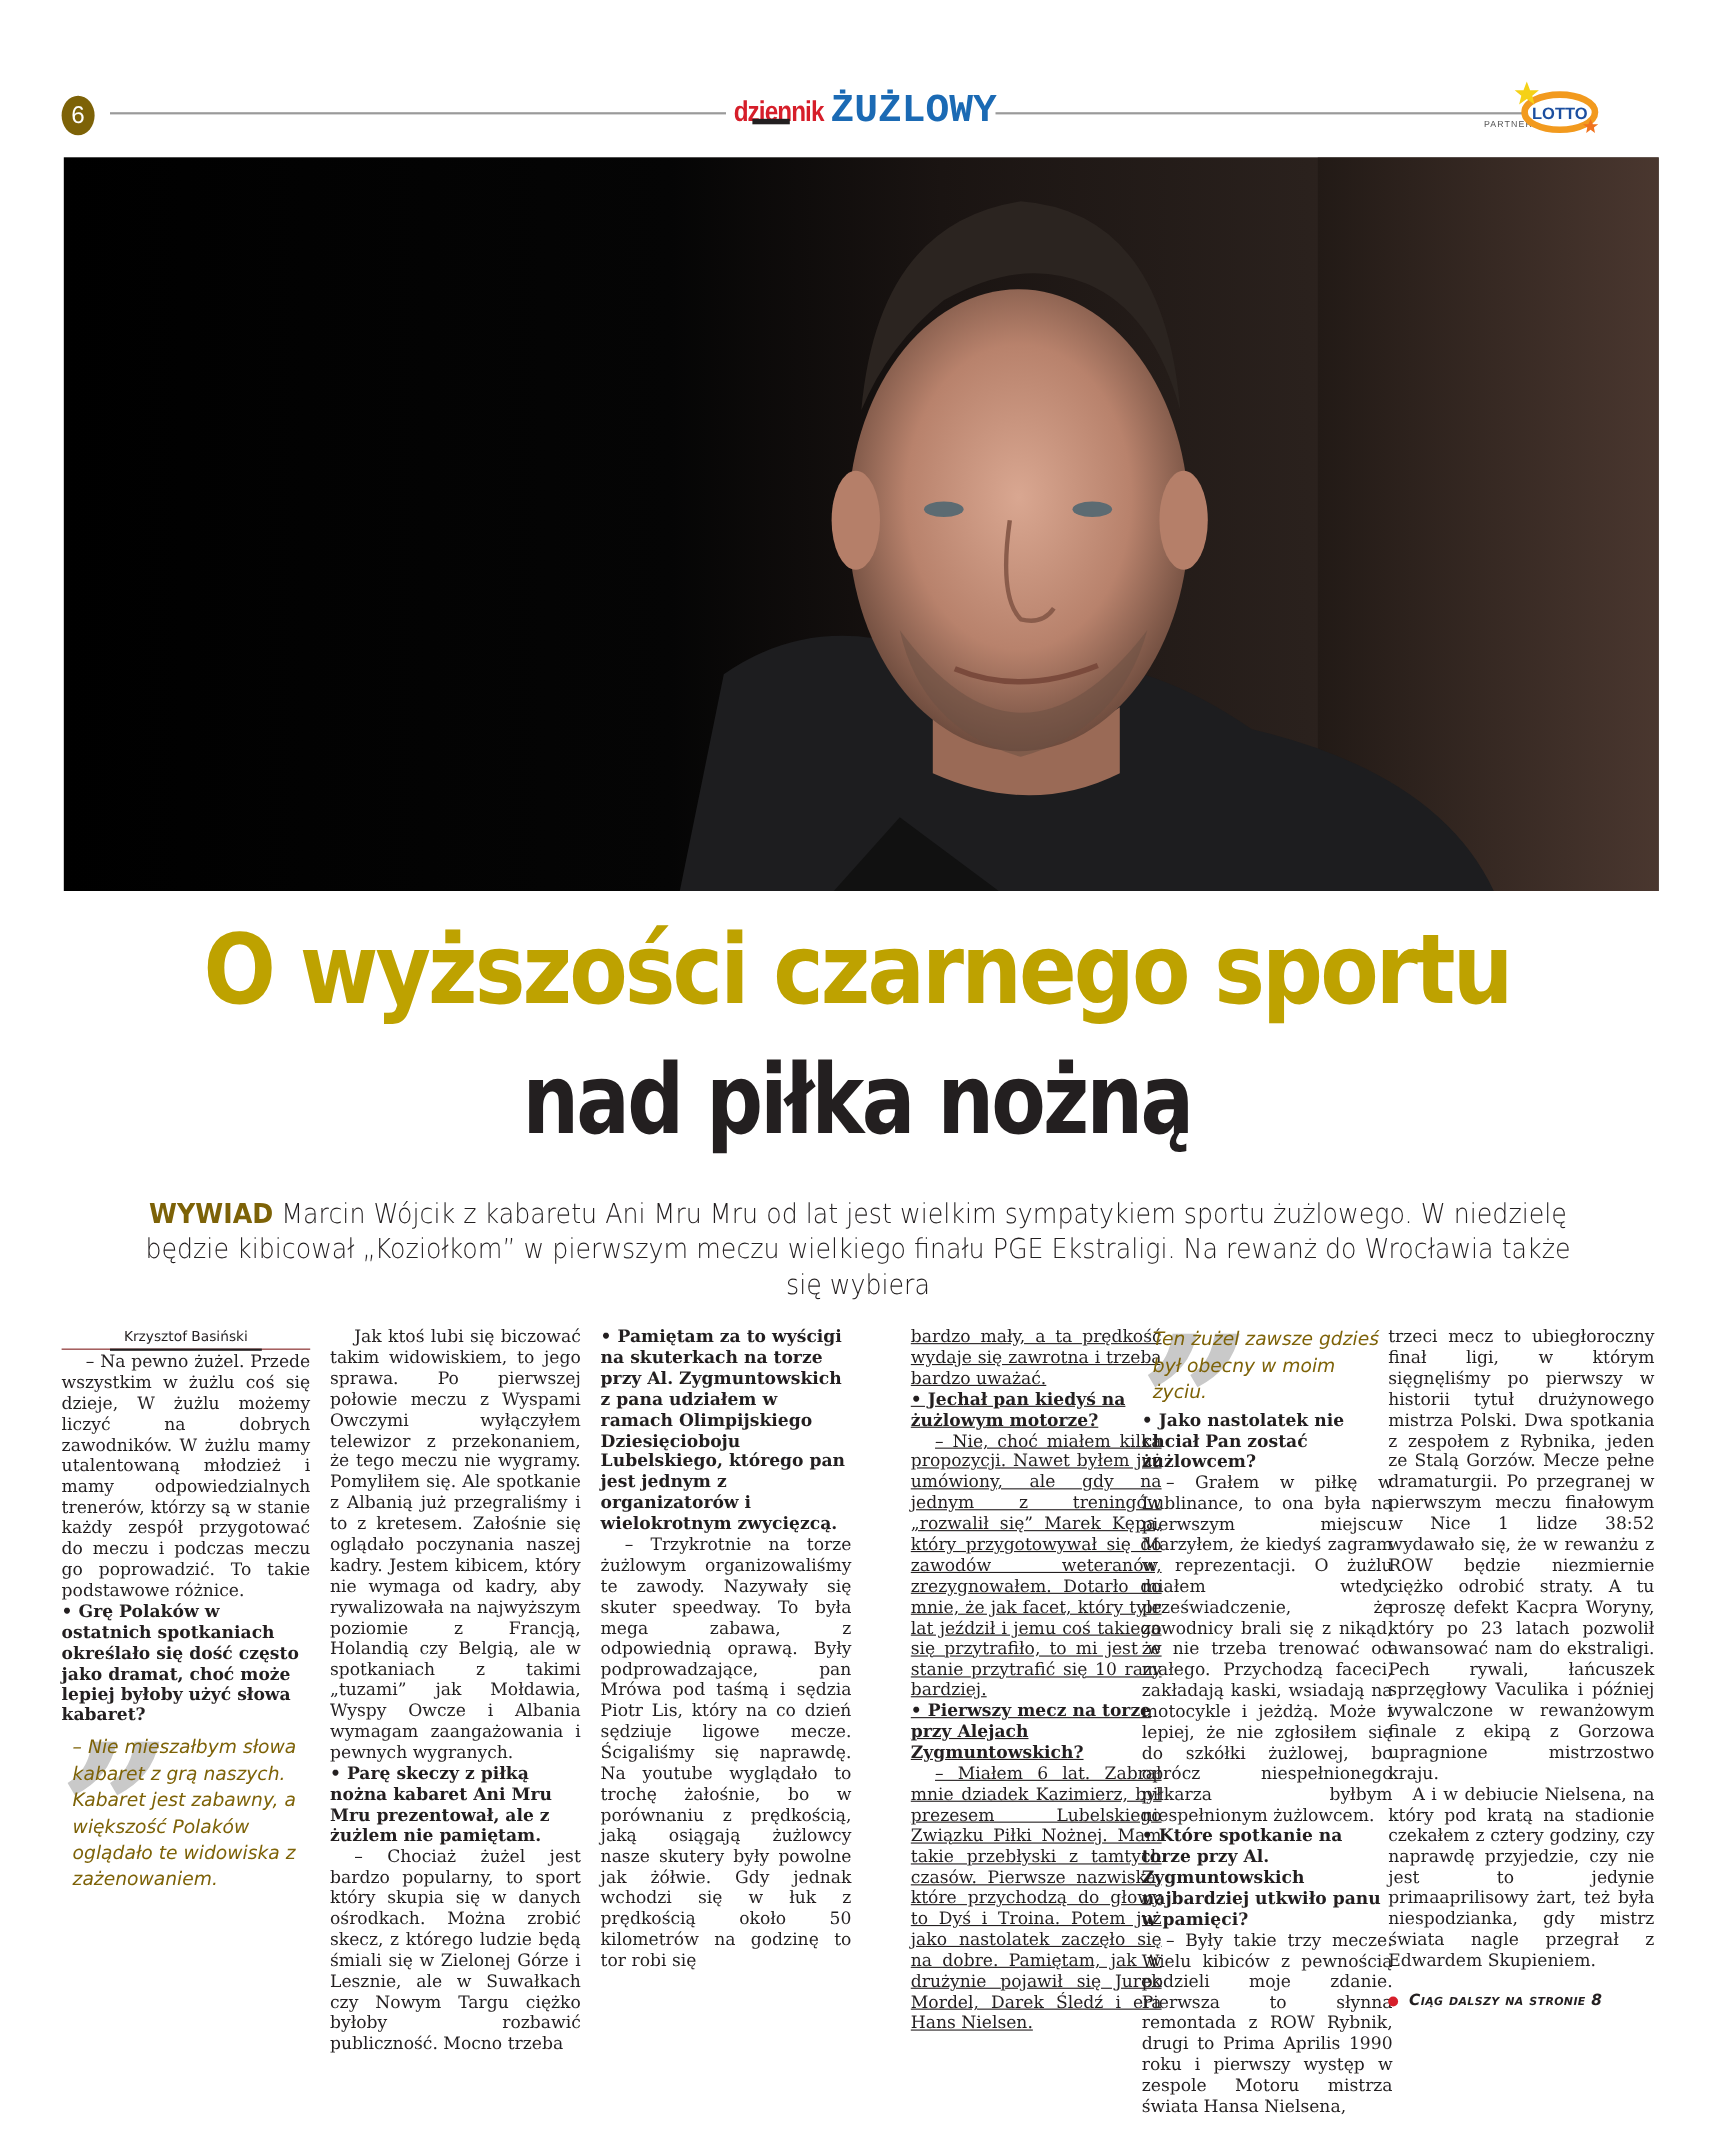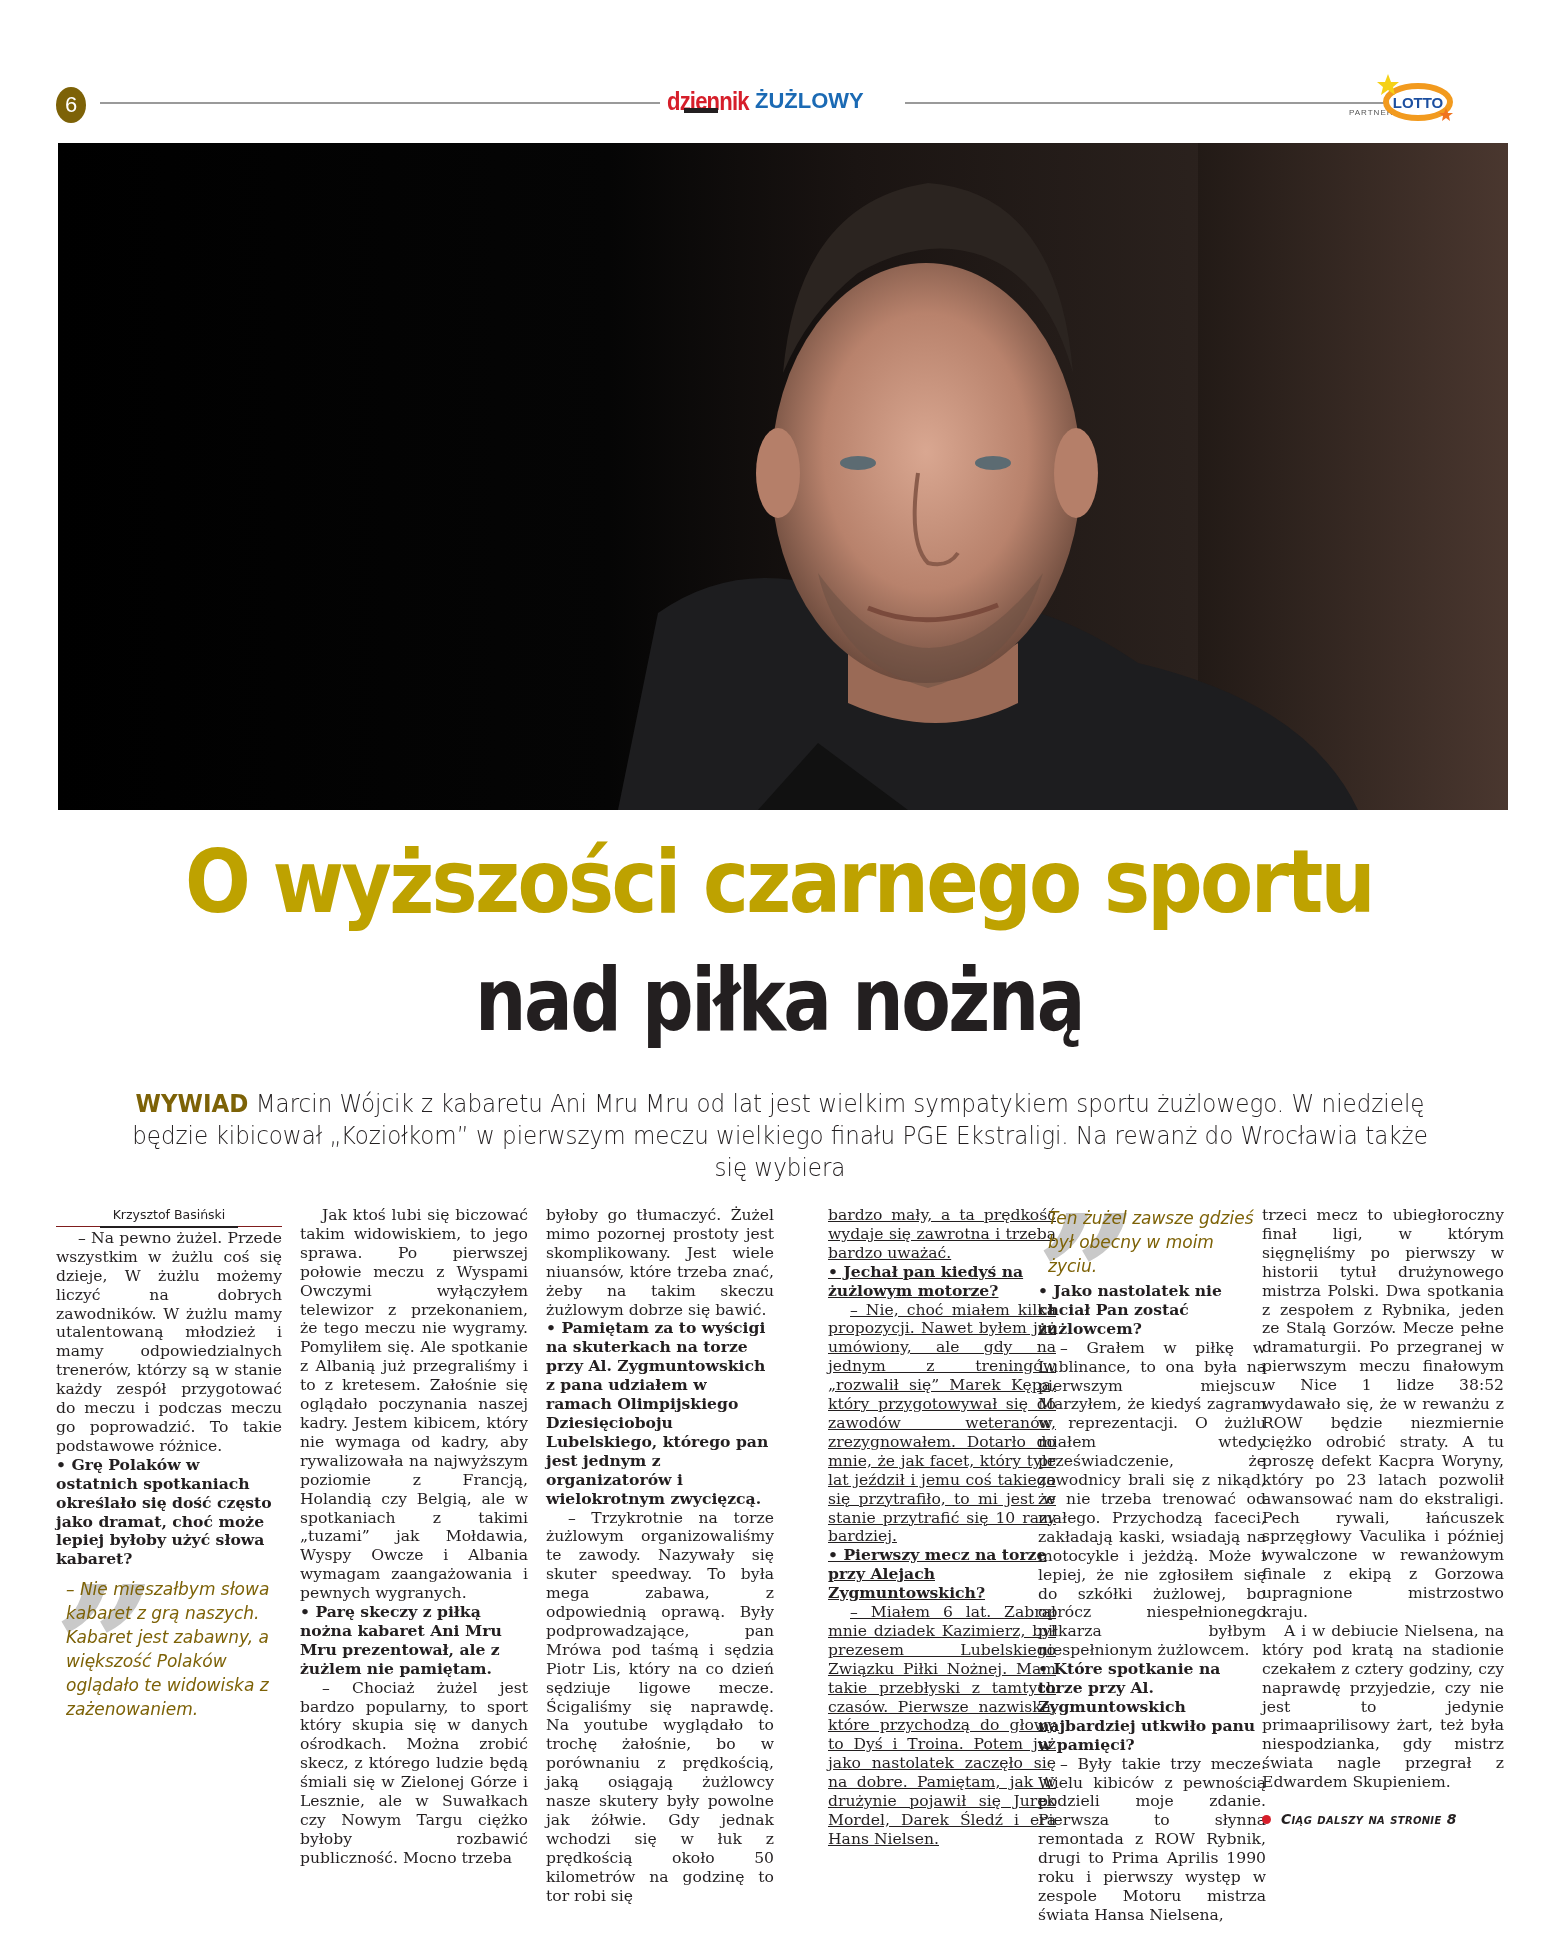--- a/index.html
+++ b/index.html
@@ -17,22 +17,22 @@
   .rule.left { left: 100px; width: 560px; }
   .rule.right { left: 905px; width: 480px; }
   .brand { position: absolute; left: 667px; top: 86px; height: 34px; display: flex; align-items: flex-start; gap: 6px; }
   .brand-dziennik {
     font-family: "Liberation Sans", sans-serif; font-weight: bold; color: #d61e2a;
     font-size: 26px; letter-spacing: -1px; transform: scaleX(0.85); transform-origin: left bottom;
     position: relative; line-height: 30px; width: 82px;
   }
   .brand-sub { position: absolute; left: 20px; bottom: 3px; width: 40px; height: 5px; background: #231f20; }
   .brand-zuzlowy {
-    font-family: Liberation Sans, sans-serif; font-weight: bold; color: #1b6ab4;
-    font-size: 22px; line-height: 30px; letter-spacing: 0px;
+    font-family: Liberation Mono, monospace; font-weight: bold; color: #1b6ab4;
+    font-size: 36px; line-height: 30px; letter-spacing: 0px;
   }
   .partner-label {
     position: absolute; left: 1349px; top: 89px; font-family: "Liberation Sans", sans-serif;
     font-size: 8px; letter-spacing: 1px; color: #555; margin-top: 19px;
   }
   .lotto-logo { position: absolute; left: 1376px; top: 72px; width: 80px; height: 50px; }
 
   
   .photo {
     position: absolute; left: 58px; top: 143px; width: 1450px; height: 667px;
@@ -181,21 +181,20 @@
   </div>
 </div>
 
 <div class="col c2">
   <p class="p">Jak ktoś lubi się biczować takim widowiskiem, to jego sprawa. Po pierwszej połowie meczu z Wyspami Owczymi wyłączyłem telewizor z przekonaniem, że tego meczu nie wygramy. Pomyliłem się. Ale spotkanie z Albanią już przegraliśmy i to z kretesem. Załośnie się oglądało poczynania naszej kadry. Jestem kibicem, który nie wymaga od kadry, aby rywalizowała na najwyższym poziomie z Francją, Holandią czy Belgią, ale w spotkaniach z takimi „tuzami” jak Mołdawia, Wyspy Owcze i Albania wymagam zaangażowania i pewnych wygranych.</p>
   <p class="q">• Parę skeczy z piłką nożna kabaret Ani Mru Mru prezentował, ale z żużlem nie pamiętam.</p>
   <p class="p">– Chociaż żużel jest bardzo popularny, to sport który skupia się w danych ośrodkach. Można zrobić skecz, z którego ludzie będą śmiali się w Zielonej Górze i Lesznie, ale w Suwałkach czy Nowym Targu ciężko byłoby rozbawić publiczność. Mocno trzeba</p>
 </div>
 
 <div class="col c3">
-  <p class="p noindent">byłoby go tłumaczyć. Żużel mimo pozornej prostoty jest skomplikowany. Jest wiele niuansów, które trzeba znać, żeby na takim skeczu żużlowym dobrze się bawić.</p>
   <p class="q">• Pamiętam za to wyścigi na skuterkach na torze przy Al. Zygmuntowskich z pana udziałem w ramach Olimpijskiego Dziesięcioboju Lubelskiego, którego pan jest jednym z organizatorów i wielokrotnym zwycięzcą.</p>
   <p class="p">– Trzykrotnie na torze żużlowym organizowaliśmy te zawody. Nazywały się skuter speedway. To była mega zabawa, z odpowiednią oprawą. Były podprowadzające, pan Mrówa pod taśmą i sędzia Piotr Lis, który na co dzień sędziuje ligowe mecze. Ścigaliśmy się naprawdę. Na youtube wyglądało to trochę żałośnie, bo w porównaniu z prędkością, jaką osiągają żużlowcy nasze skutery były powolne jak żółwie. Gdy jednak wchodzi się w łuk z prędkością około 50 kilometrów na godzinę to tor robi się</p>
 </div>
 
 <div class="col c4">
   <p class="p noindent">bardzo mały, a ta prędkość wydaje się zawrotna i trzeba bardzo uważać.</p>
   <p class="q">• Jechał pan kiedyś na żużlowym motorze?</p>
   <p class="p">– Nie, choć miałem kilka propozycji. Nawet byłem już umówiony, ale gdy na jednym z treningów „rozwalił się” Marek Kępa, który przygotowywał się do zawodów weteranów, zrezygnowałem. Dotarło do mnie, że jak facet, który tyle lat jeździł i jemu coś takiego się przytrafiło, to mi jest w stanie przytrafić się 10 razy bardziej.</p>
   <p class="q">• Pierwszy mecz na torze przy Alejach Zygmuntowskich?</p>
   <p class="p">– Miałem 6 lat. Zabrał mnie dziadek Kazimierz, był prezesem Lubelskiego Związku Piłki Nożnej. Mam takie przebłyski z tamtych czasów. Pierwsze nazwiska, które przychodzą do głowy to Dyś i Troina. Potem już jako nastolatek zaczęło się na dobre. Pamiętam, jak w drużynie pojawił się Jurek Mordel, Darek Śledź i era Hans Nielsen.</p>

